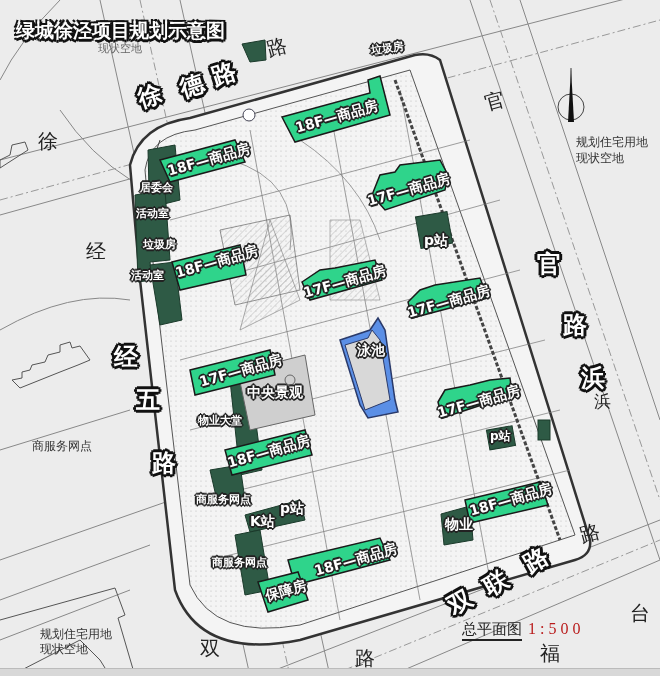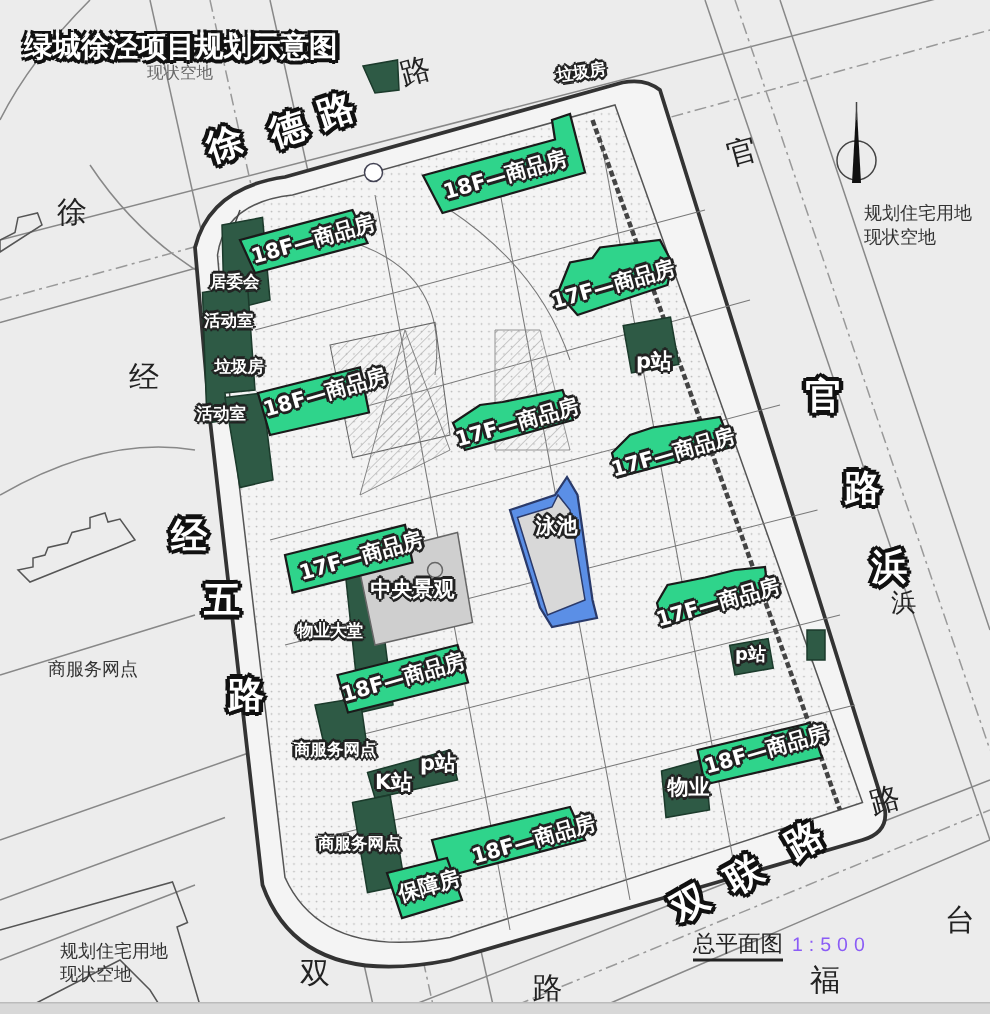--- a/index.html
+++ b/index.html
@@ -15,21 +15,21 @@
   .road { position:absolute; font-weight:bold; color:#fff; font-size:24px;
           text-shadow: -2px -2px 0 #111, 2px -2px 0 #111, -2px 2px 0 #111, 2px 2px 0 #111,
                        0 3px 0 #111, 3px 0 0 #111, 0 -3px 0 #111, -3px 0 0 #111; }
   .plain { position:absolute; color:#333; font-size:12px; white-space:nowrap; }
   .plain-lg { position:absolute; color:#222; font-size:20px; }
   .title { position:absolute; left:16px; top:18px; font-size:19px; font-weight:bold; color:#fff;
            text-shadow: -2px -2px 0 #111, 2px -2px 0 #111, -2px 2px 0 #111, 2px 2px 0 #111,
                         0 3px 0 #111, 3px 0 0 #111; letter-spacing:0px; }
   .scale { position:absolute; left:462px; top:620px; font-size:15px; color:#222; }
   .scale .t { border-bottom:2px solid #222; padding-bottom:1px; }
-  .scale .r { font-family:Liberation Sans, sans-serif; font-size:13px; color:#8b5cf6; margin-left:6px; letter-spacing:4px; }
+  .scale .r { font-family:Liberation Serif, serif; font-size:16px; color:#b91c1c; margin-left:6px; letter-spacing:4px; }
   .bottombar { position:absolute; left:0; top:668px; width:660px; height:8px; background:#d8d8d8; border-top:1px solid #bbb; }
 </style>
 </head>
 <body>
 
 <svg id="canvas" viewBox="0 0 660 676" xmlns="http://www.w3.org/2000/svg">
   <defs>
     <pattern id="dots" width="5" height="5" patternUnits="userSpaceOnUse">
       <circle cx="1" cy="1" r="0.6" fill="#b8b8b8"></circle>
     </pattern>

